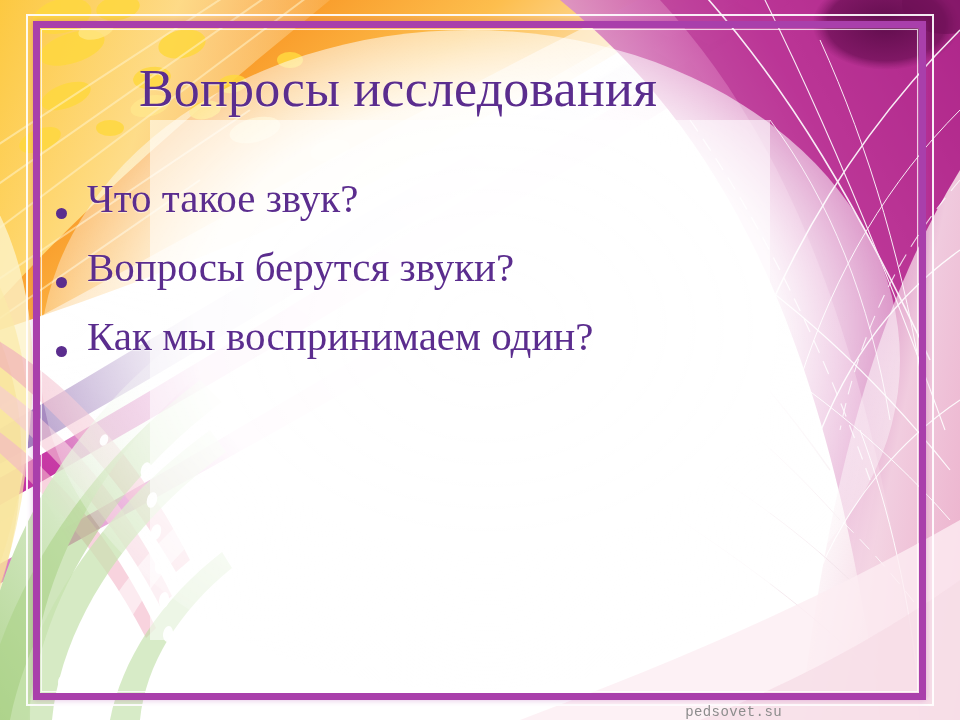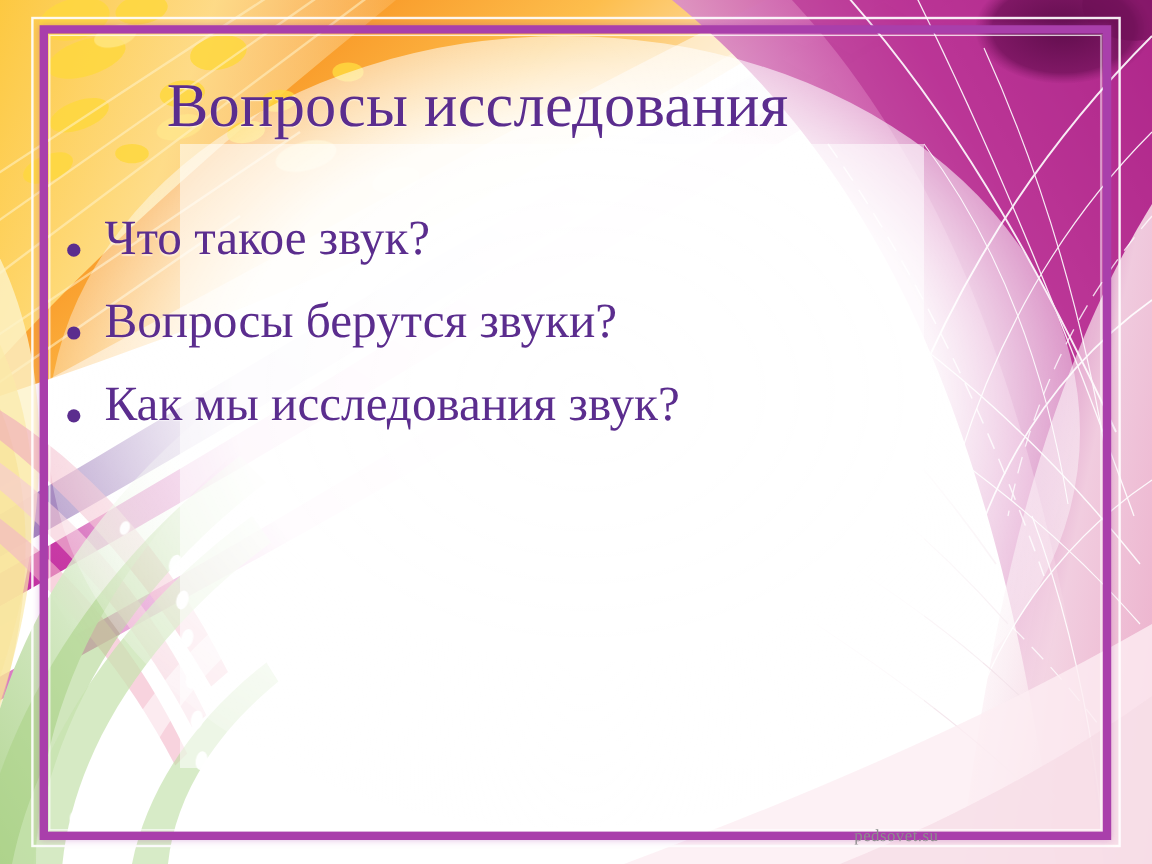--- a/index.html
+++ b/index.html
@@ -49,40 +49,40 @@
 
   .bullets{
     position:absolute;left:56px;top:178px;width:760px;
     color:#5b2d8e;
     font-family:"Liberation Serif",serif;
     font-size:41px;
     line-height:1.0;
   }
   .bullet-row{
     display:flex;
-    align-items:center;
+    align-items:flex-end;
     margin-bottom:28px;
   }
   .bullet-row:last-child{margin-bottom:0;}
   .bullet-dot{
     flex:0 0 auto;
     width:11px;height:11px;border-radius:50%;
     background:#5b2d8e;
     margin-top:19px;margin-right:20px;
   }
   .bullet-text{
     flex:1 1 auto;
     text-shadow:0 1px 1px rgba(255,255,255,.55);
   }
   .bullet-row.wrap .bullet-text{line-height:1.32;}
 
   
   .watermark{
-    position:absolute;right:14px;bottom:14px;
-    font-family:Liberation Serif, serif;
+    position:absolute;right:14px;bottom:0;
+    font-family:Liberation Mono, monospace;
     font-size:14px;
     color:#8d8d8d;
     letter-spacing:.4px;
   }
 </style>
 </head>
 <body>
 
 <div id="slide">
 
@@ -276,21 +276,21 @@
 
       <div class="bullet-row">
         <span class="bullet-dot"></span>
         <span class="bullet-text">Вопросы берутся звуки?</span>
       </div>
 
 
 
       <div class="bullet-row">
         <span class="bullet-dot"></span>
-        <span class="bullet-text">Как мы исследования звук?</span>
+        <span class="bullet-text">Как мы воспринимаем один?</span>
       </div>
 
     </div>
 
     <div class="watermark">pedsovet.su</div>
   </div>
 
 </div>
 
 </body></html>

